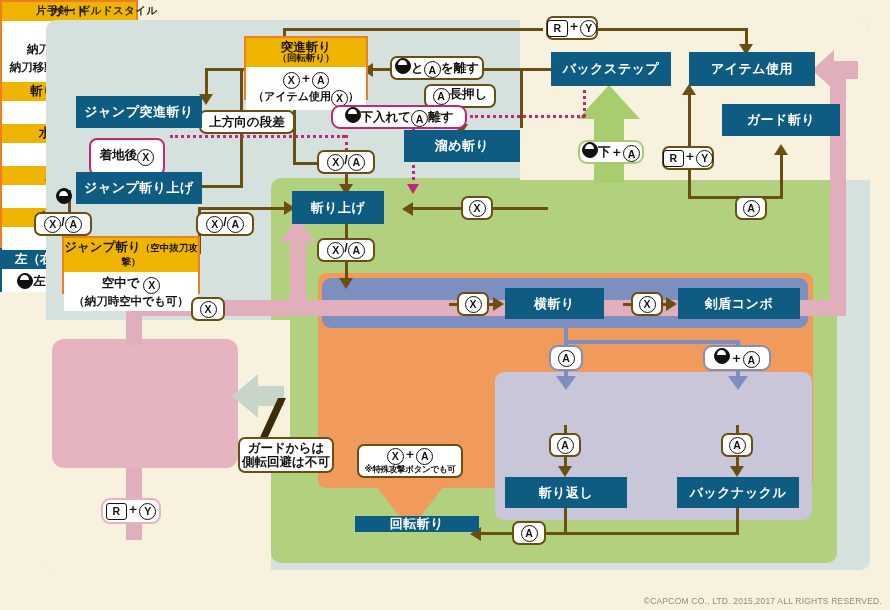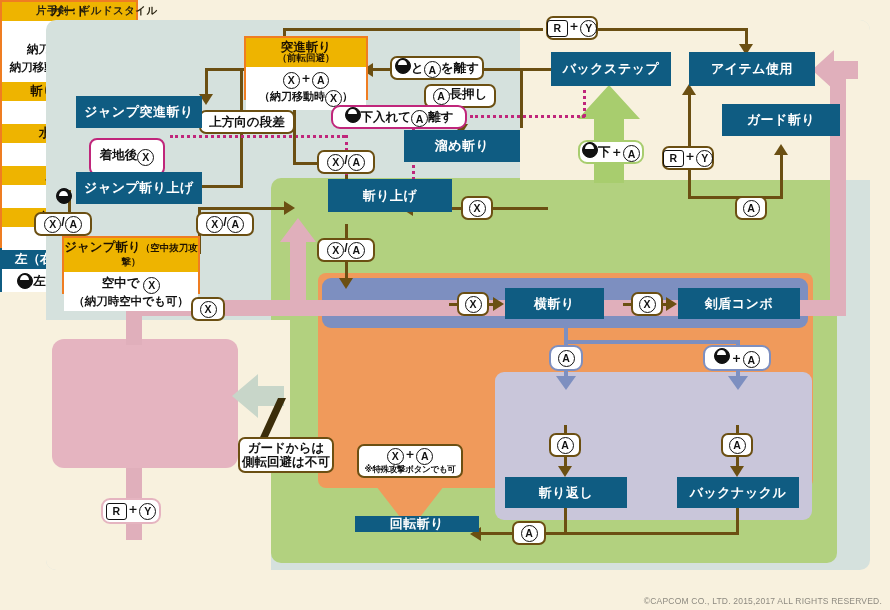--- a/index.html
+++ b/index.html
@@ -295,25 +295,25 @@
     </div>
     <div class="bd">
       <div><span>空中で</span> <span class="gc">X</span></div>
       <div style="font-size:11.5px">（納刀時空中でも可）</div>
     </div>
   </div>
 
   <div class="node-yellow box" style="left:244px;top:36px;width:124px;height:64px;">
     <div class="hd">
       <div>突進斬り</div>
-      <div style="font-size:9.5px;margin-top:-1px">（前転回避）</div>
+      <div style="font-size:9.5px;margin-top:-1px">（回転斬り）</div>
     </div>
     <div class="bd">
       <div><span class="gc">X</span><span>＋</span><span class="gc">A</span></div>
-      <div style="font-size:11px"><span>（納刀移動時</span><span class="gc">X</span>）</div>
+      <div style="font-size:11px"><span>（アイテム使用</span><span class="gc">X</span>）</div>
     </div>
   </div>
 
   <div class="pill" style="left:390px;top:56px;width:94px;height:24px;">
     <span><span class="stick"></span>と<span class="gc">A</span><span>を離す</span></span>
   </div>
 
   <div class="pill" style="left:424px;top:84px;width:72px;height:24px;">
     <span><span class="gc">A</span><span>長押し</span></span>
   </div>
@@ -323,21 +323,21 @@
   </div>
 
   <div class="box node-blue" style="left:404px;top:130px;width:116px;height:32px;">
     <span>溜め斬り</span>
   </div>
 
   <div class="pill" style="left:317px;top:150px;width:58px;height:24px;">
     <span><span class="gc">X</span><span>/</span><span class="gc">A</span></span>
   </div>
 
-  <div class="box node-blue" style="left:292px;top:179px;width:124px;height:33px;margin-left:36px;">
+  <div class="box node-blue" style="left:292px;top:191px;width:92px;height:33px;">
     <span>斬り上げ</span>
   </div>
 
   <div class="pill" style="left:461px;top:196px;width:32px;height:24px;">
     <span class="gc">X</span>
   </div>
 
   <div class="pill" style="left:317px;top:238px;width:58px;height:24px;">
     <span><span class="gc">X</span><span>/</span><span class="gc">A</span></span>
   </div>

